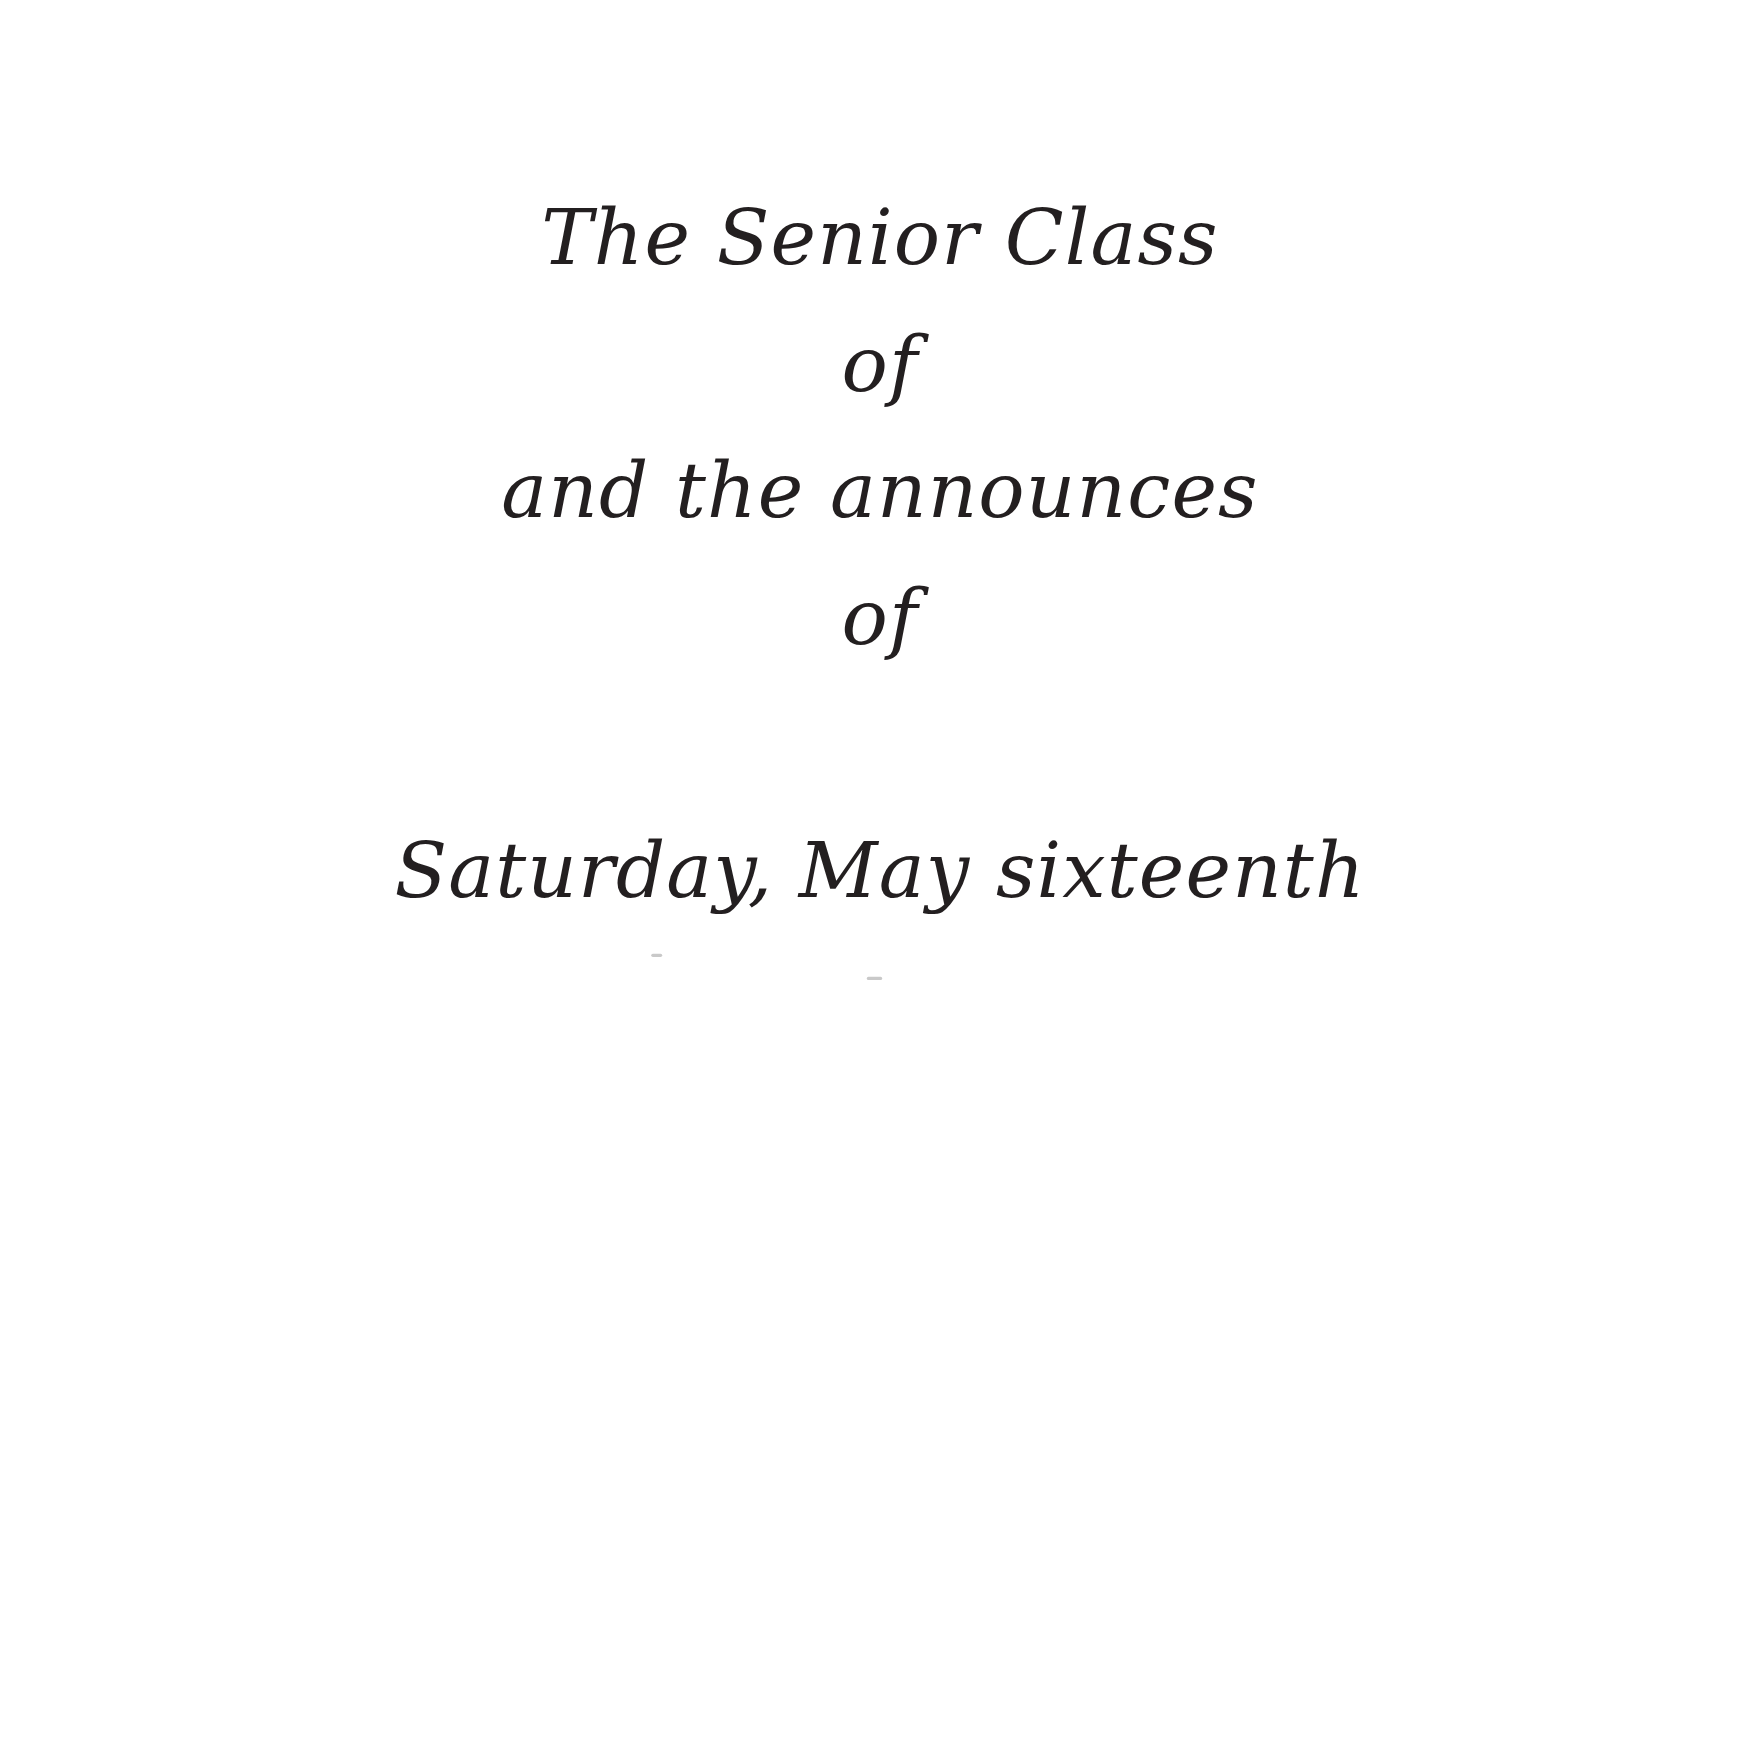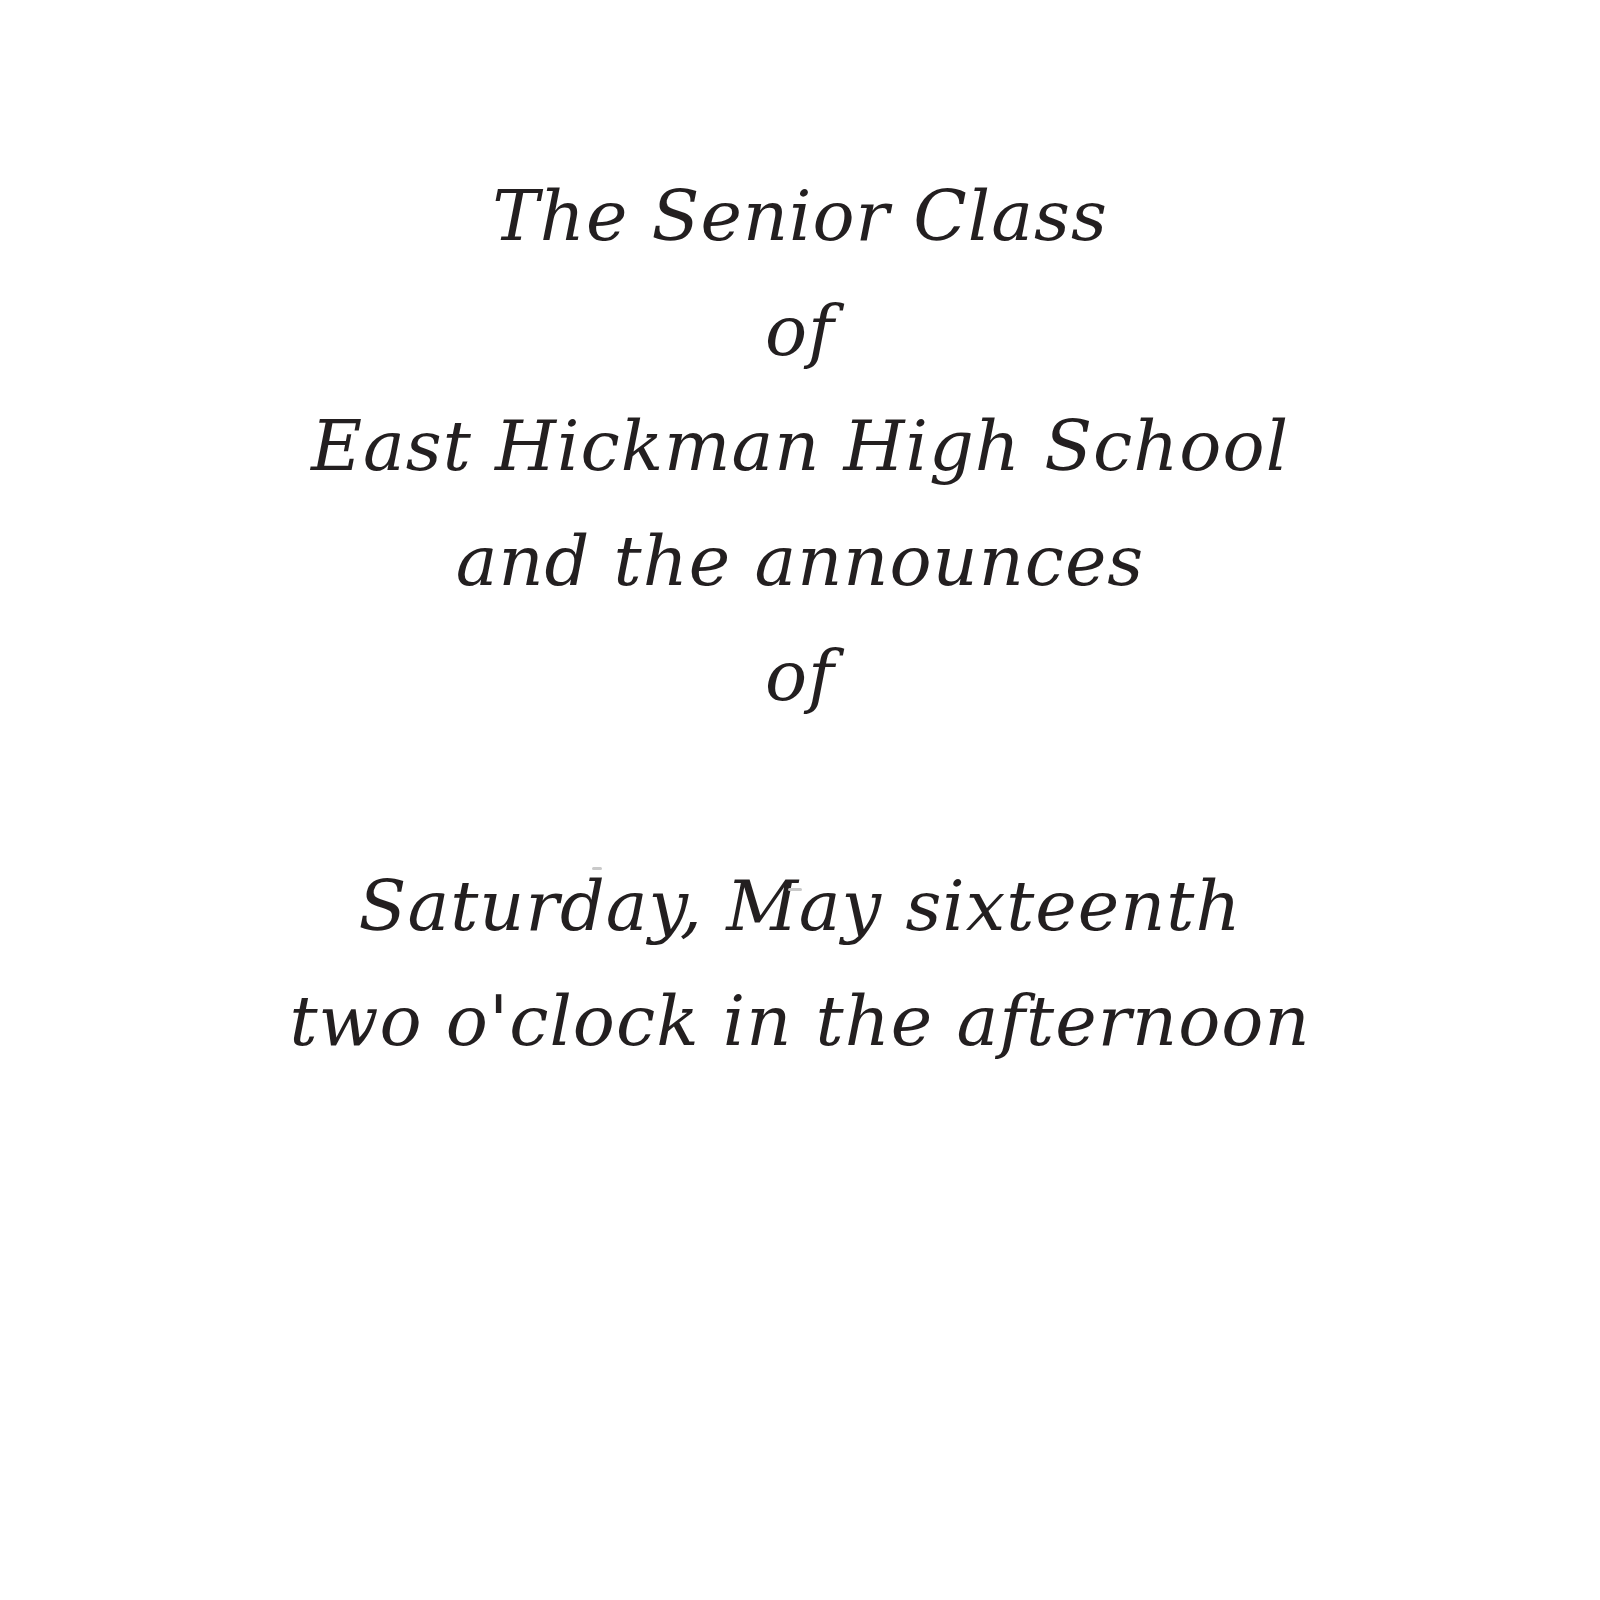--- a/index.html
+++ b/index.html
@@ -58,22 +58,20 @@
       height: 3px;
     }
   </style>
 </head>
 <body>
 
 <div class="page">
   <div class="announcement">
     <div class="line">The Senior Class</div>
     <div class="line">of</div>
-    <div class="line">East Hickman High School</div>
     <div class="line">and the announces</div>
     <div class="line">of</div>
     <div class="line block-start">Saturday, May sixteenth</div>
-    <div class="line">two o'clock in the afternoon</div>
   </div>
 
   <div class="artifact a1"></div>
   <div class="artifact a2"></div>
 </div>
 
 </body></html>

